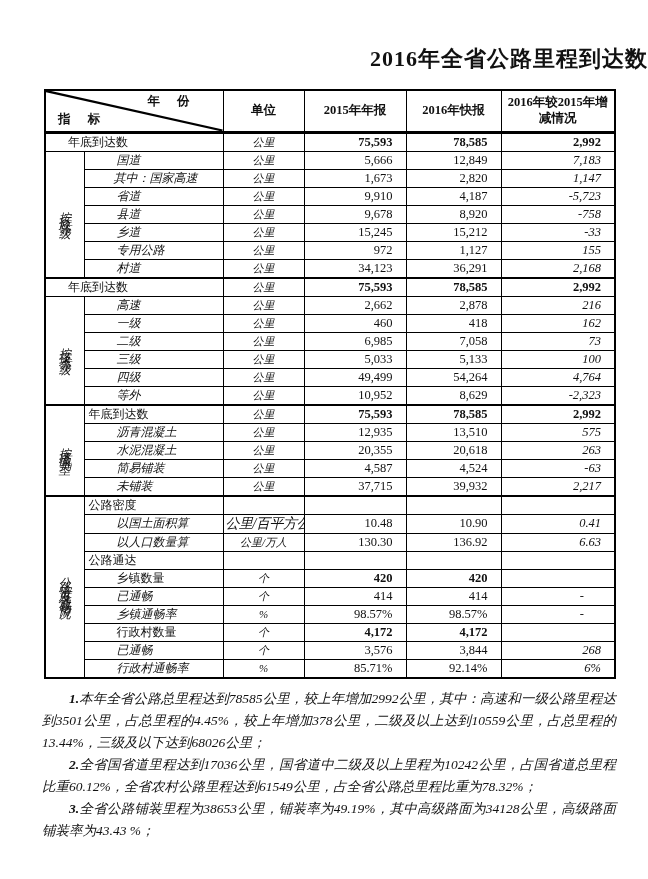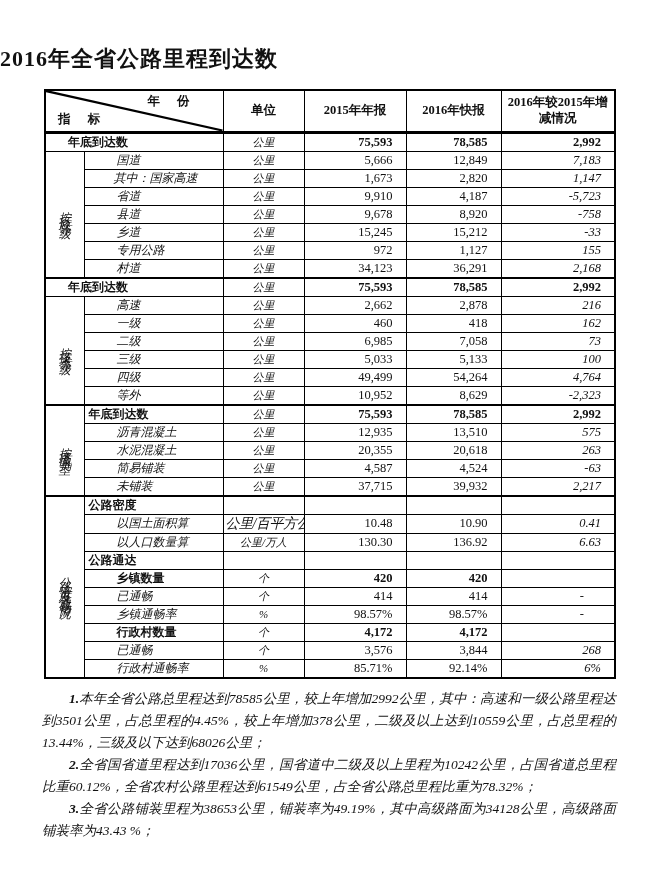--- a/index.html
+++ b/index.html
@@ -6,21 +6,21 @@
   html, body {
     margin: 0; padding: 0;
     width: 648px; height: 879px;
     background: #ffffff; color: #111;
     font-family: "Liberation Serif", "DejaVu Serif", serif;
   }
   .page { width: 648px; height: 879px; overflow: hidden; }
 
   .title {
     margin: 0; padding-top: 44px;
-    text-align: left;
+    text-align: right;
     font-size: 22px; font-weight: bold; letter-spacing: 1px;
   }
 
   table.main {
     margin: 15px 0 0 44px;
     width: 570px;
     border-collapse: collapse;
     table-layout: fixed;
     border: 2px solid #000;
   }
@@ -56,21 +56,21 @@
 
   td.vlabel { text-align: center; vertical-align: middle; padding: 0; }
   td.vlabel span {
     writing-mode: vertical-lr;
     letter-spacing: 4px;
     font-size: 12px; line-height: 1;
     font-style: italic;
   }
   td.name { text-align: left; }
   td.name.kai { font-style: italic; }
-  td.name.bold { font-weight: bold; }
+  td.name.bold { font-weight: normal; }
   .ind0 { padding-left: 4px; }
   .ind1 { padding-left: 32px; }
   .ind2 { padding-left: 29px; }
   .span-left { padding-left: 22px; }
 
   td.unit { text-align: center; font-style: italic; font-size: 11px; }
   td.unit.tiny { font-size: 14px; letter-spacing: -0.5px; }
 
   td.num { text-align: right; padding-right: 13px; font-size: 12.5px; }
   td.num.ital { font-style: italic; }

